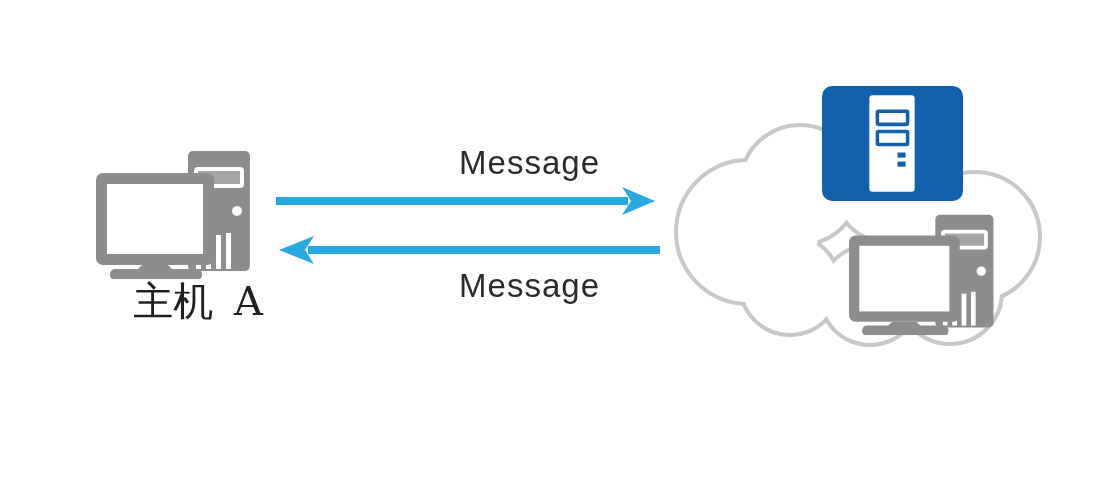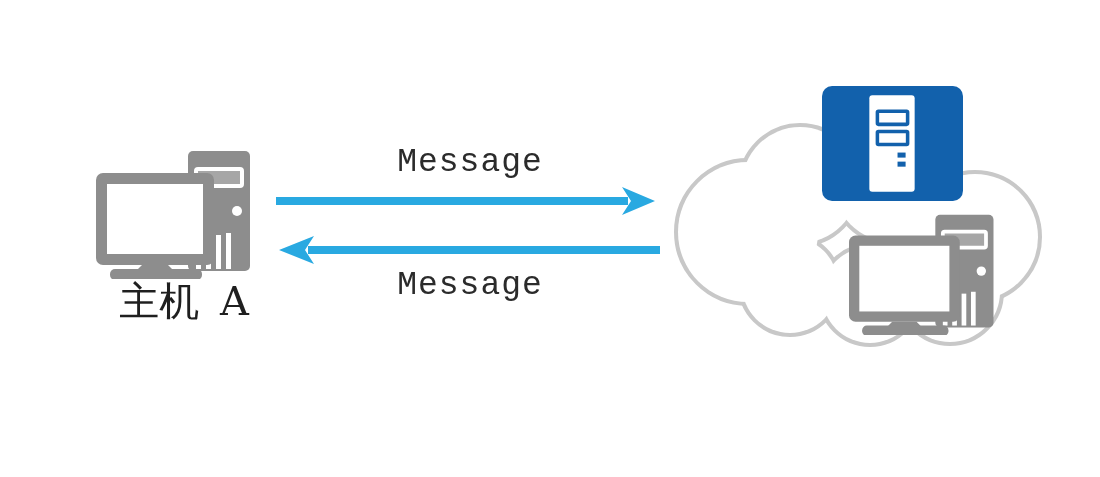--- a/index.html
+++ b/index.html
@@ -15,31 +15,31 @@
     overflow: hidden;
     font-family: "Liberation Sans", sans-serif;
   }
   .abs { position: absolute; }
 
   .pc-icon { color: #8d8d8d; }
 
   .msg-label {
     position: absolute;
     width: 260px;
-    text-align: center;
-    font-family: Liberation Mono, monospace;
+    text-align: right;
+    font-family: Liberation Sans, sans-serif;
     font-size: 33px;
     font-weight: 500;
     color: #2b2b2b;
     letter-spacing: 1px;
     white-space: nowrap;
   }
   .host-label {
     position: absolute;
-    left: 98px;
+    left: 112px;
     top: 274px;
     width: 172px;
     text-align: center;
     font-family: "DejaVu Serif", "Liberation Serif", serif;
     font-size: 40px;
     color: #1f1f1f;
     word-spacing: 8px;
     white-space: nowrap;
   }
 

